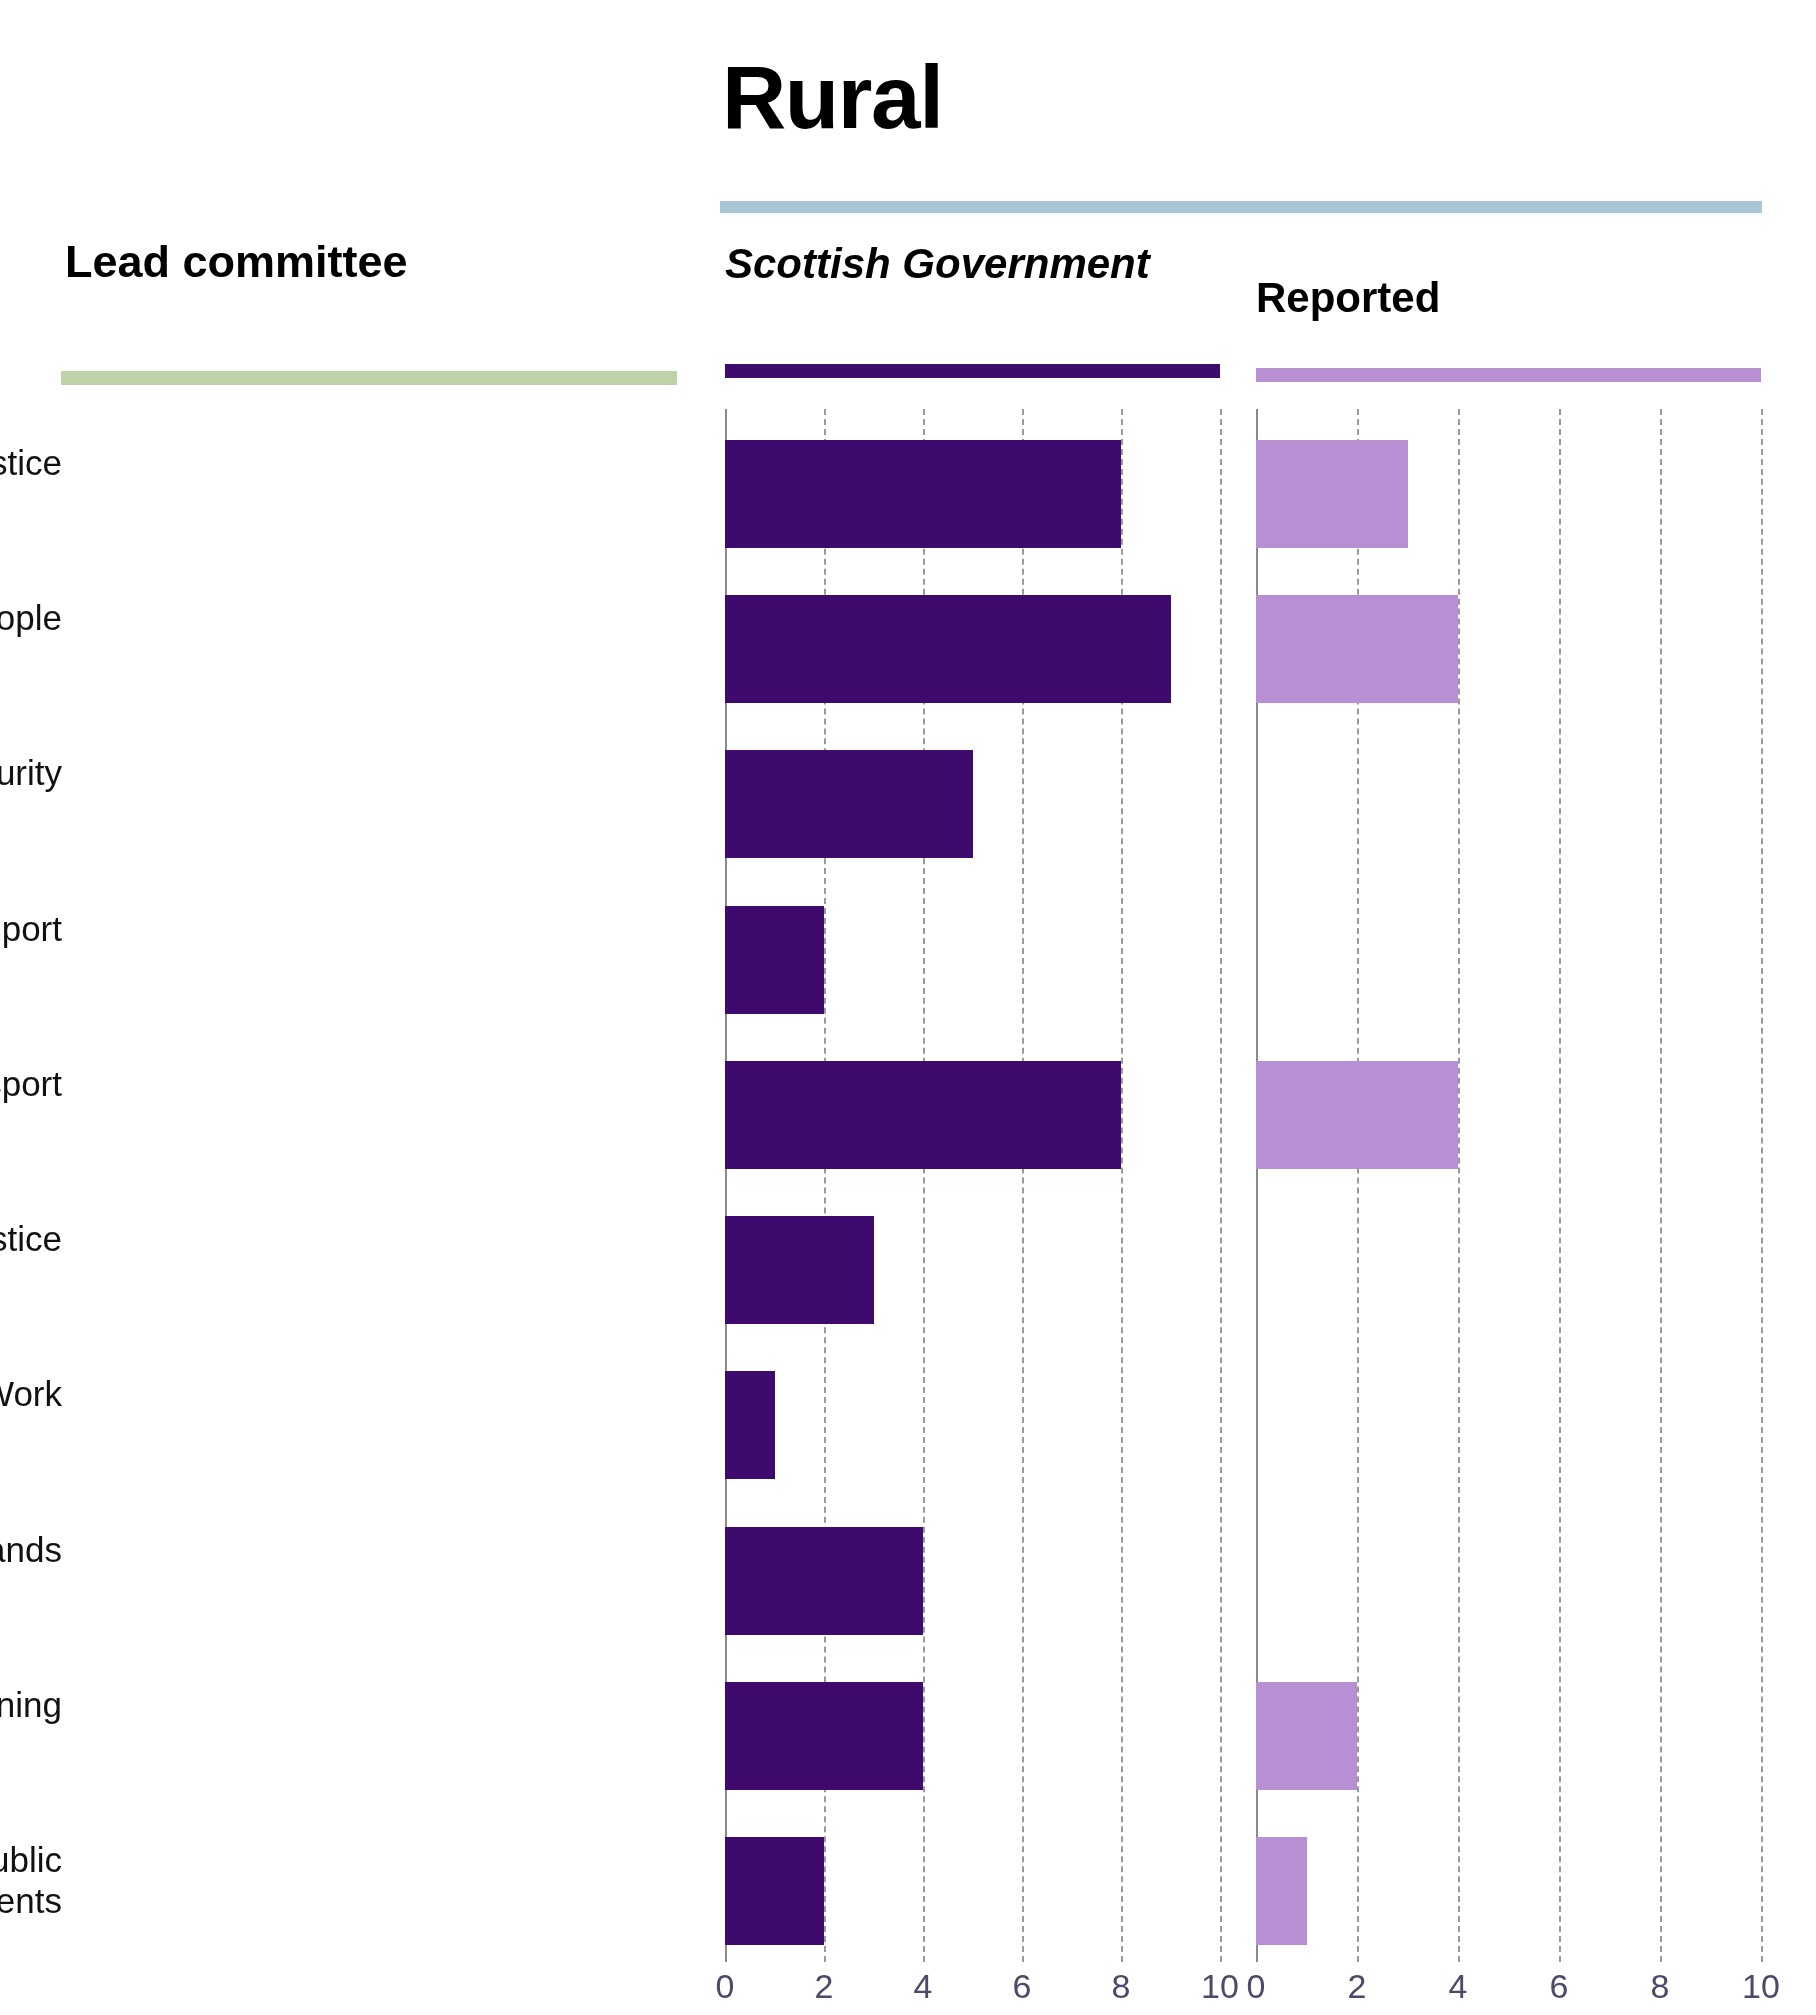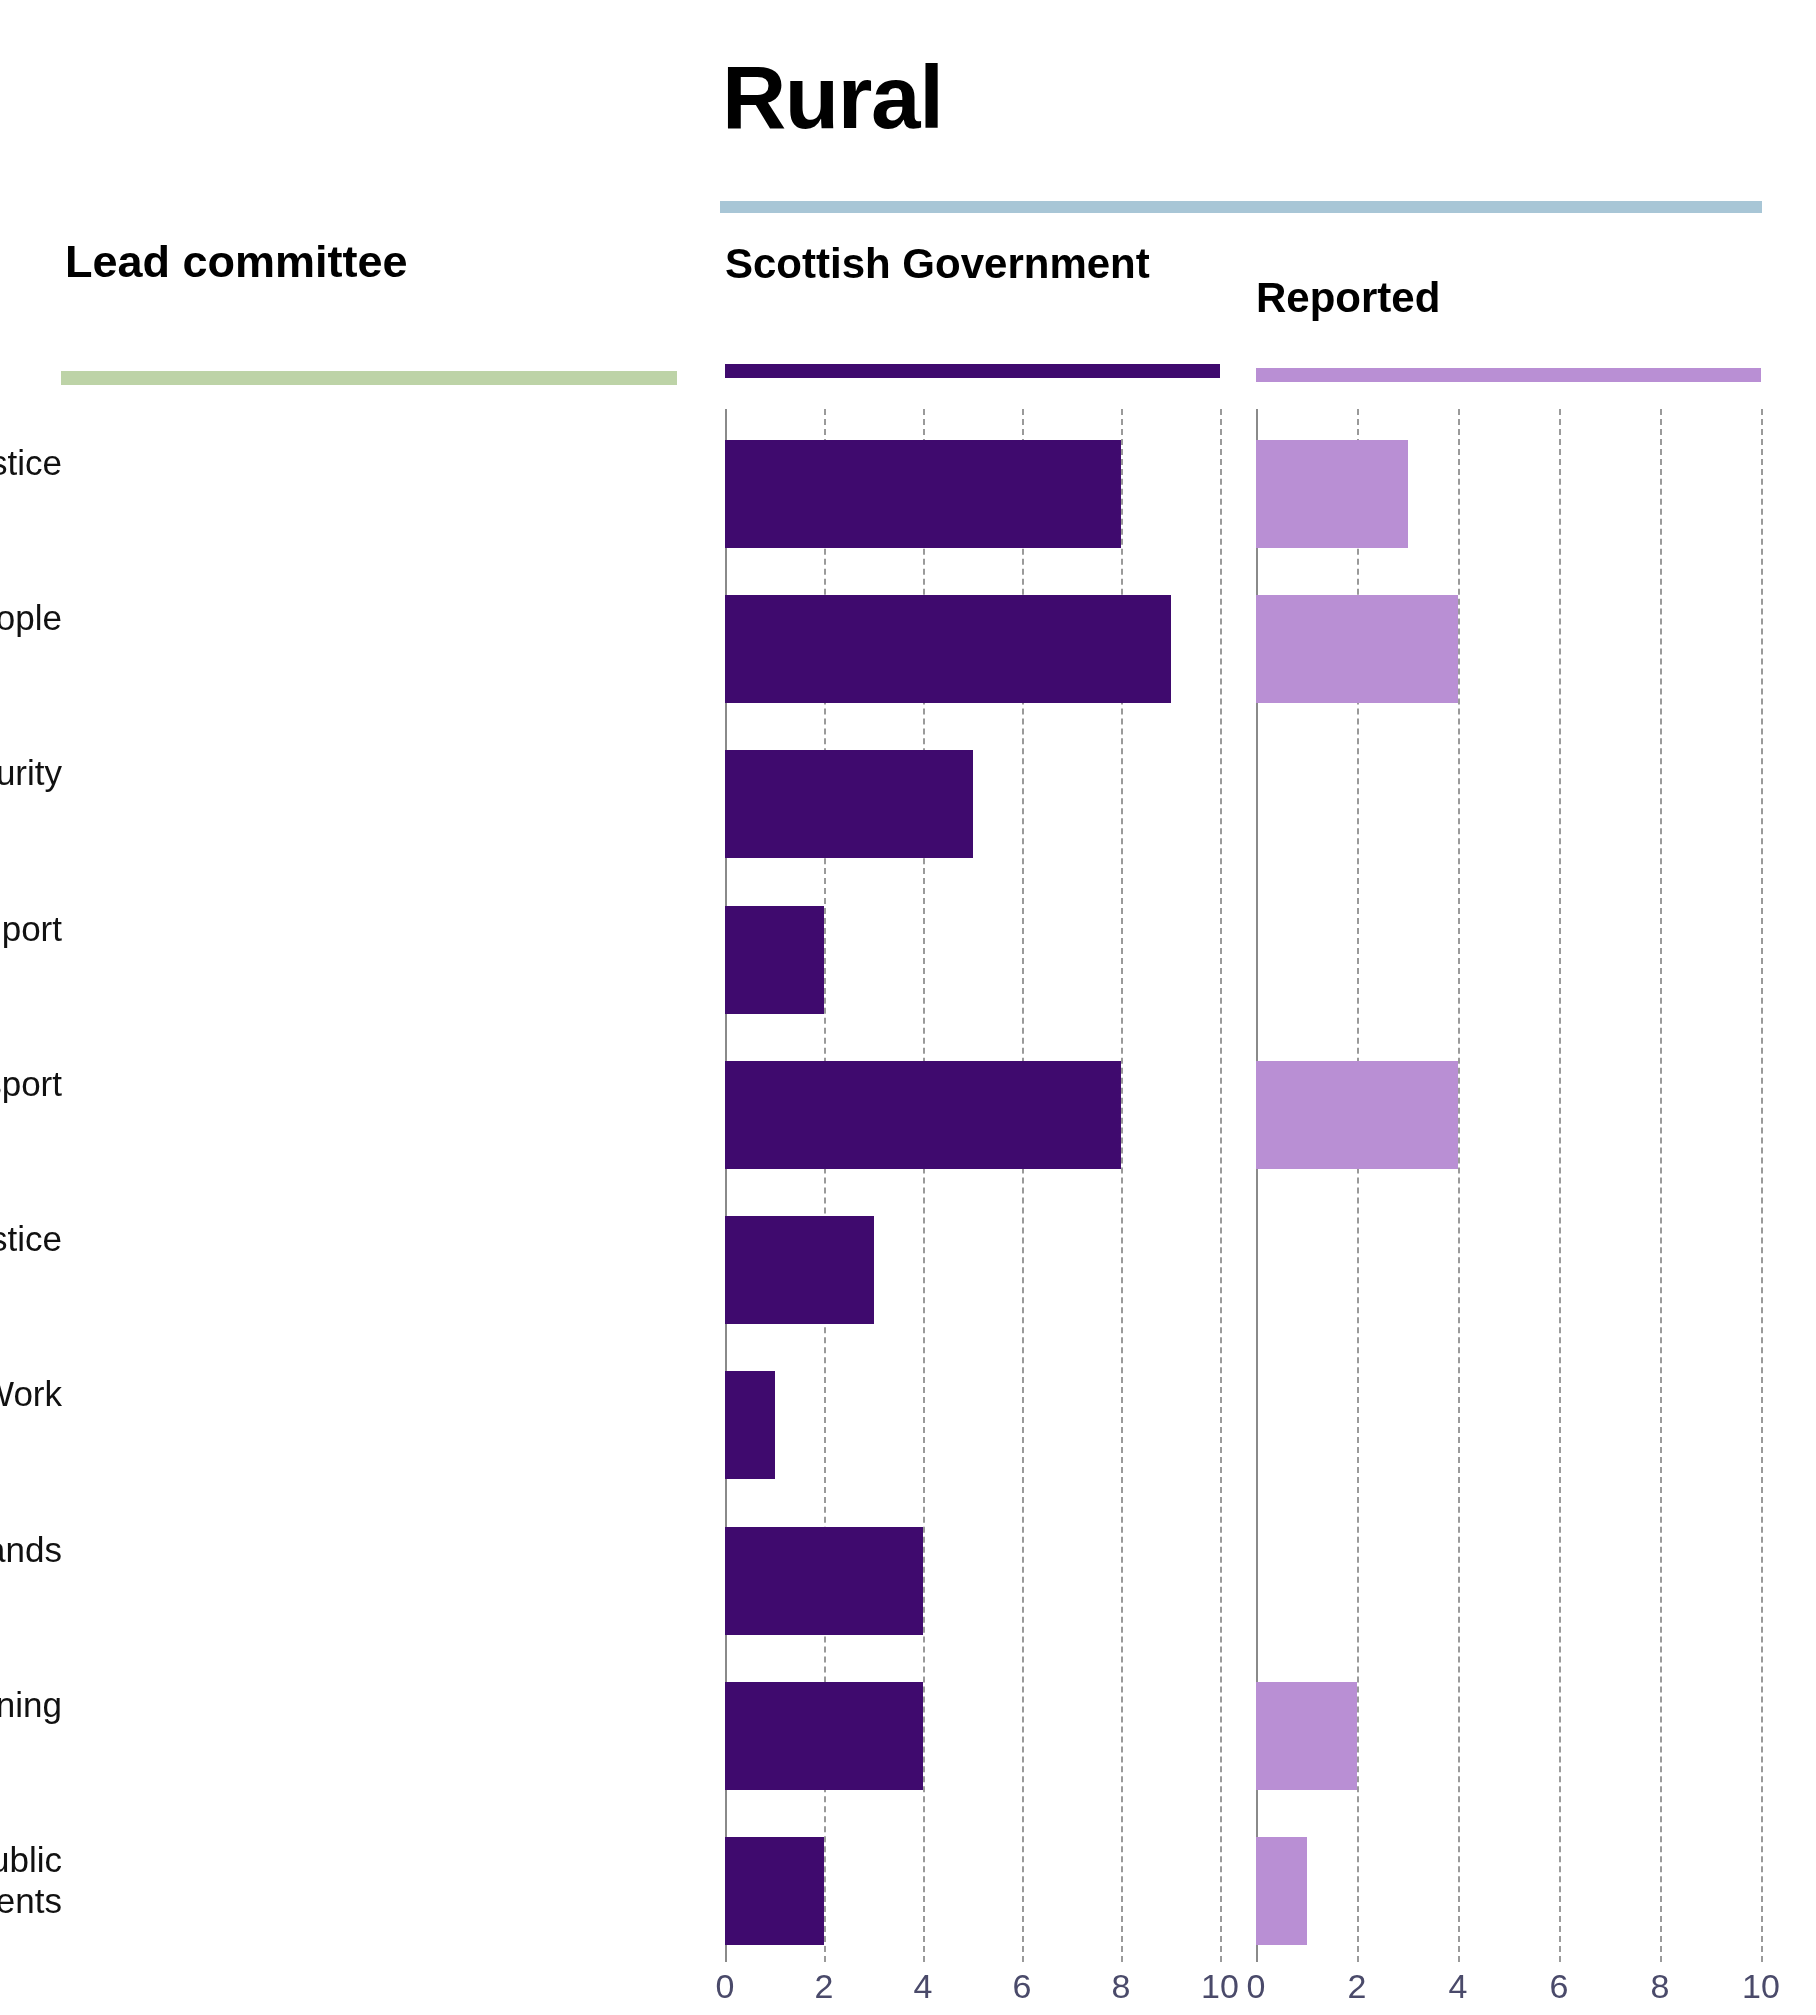--- a/index.html
+++ b/index.html
@@ -52,20 +52,21 @@
     left: 65px;
     top: 238px;
     font-size: 45px;
     width: 477px;
   }
   .col-head.sg {
     left: 725px;
     top: 242px;
     font-size: 42px;
     width: 518px;
+    font-style: italic;
   }
   .col-head.rep {
     left: 1256px;
     top: 276px;
     font-size: 42px;
     width: 477px;
   }
 
   .head-rule {
     position: absolute;

